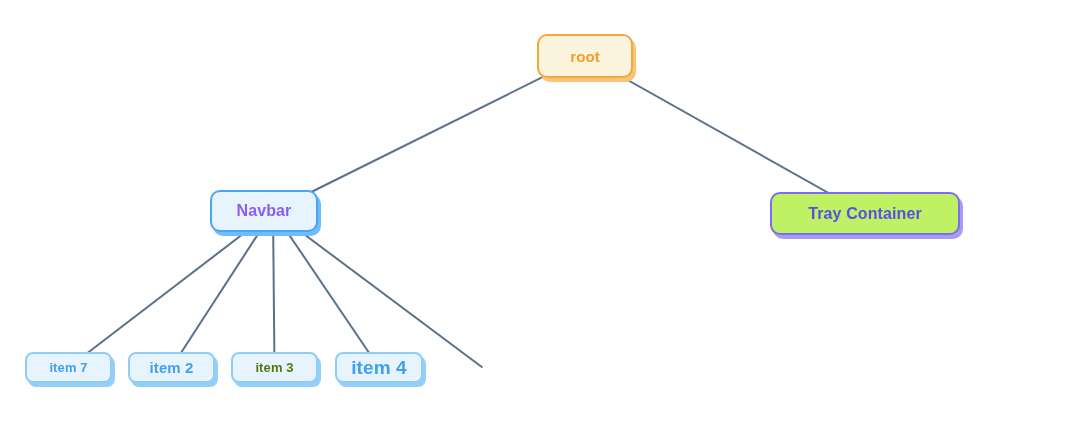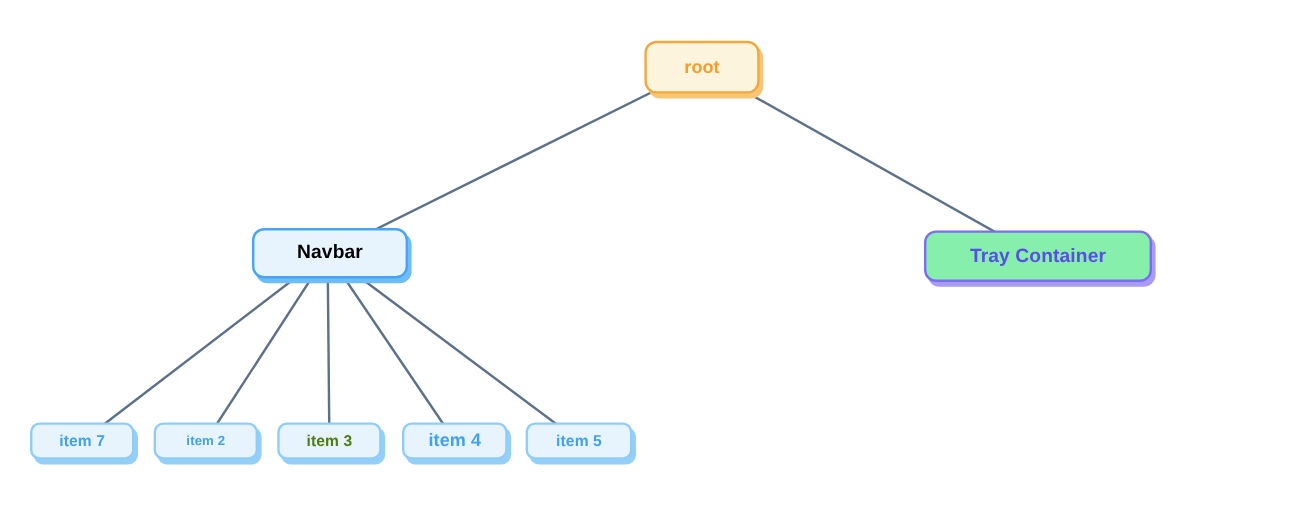--- a/index.html
+++ b/index.html
@@ -49,34 +49,31 @@
       <line x1="273" y1="211" x2="68.5" y2="367.5" stroke="#5b7089" stroke-width="2"></line>
       <line x1="273" y1="211" x2="171.5" y2="367.5" stroke="#5b7089" stroke-width="2"></line>
       <line x1="273" y1="211" x2="274.5" y2="367.5" stroke="#5b7089" stroke-width="2"></line>
       <line x1="273" y1="211" x2="379" y2="367.5" stroke="#5b7089" stroke-width="2"></line>
       <line x1="273" y1="211" x2="482.5" y2="367.5" stroke="#5b7089" stroke-width="2"></line>
     </svg>
 
   <div class="node" style="left: 537px; top: 34px; width: 96px; height: 44px; background: rgb(253, 244, 221); border-color: rgb(243, 168, 63); color: rgb(245, 157, 42); border-radius: 10px; font-size: 15px; box-shadow: rgb(248, 196, 117) 3px 4px 0px;">
     <span class="node__label">root</span>
   </div>
-  <div class="node" style="left: 210px; top: 190px; width: 130px; height: 42px; background: rgb(231, 244, 254); border-color: rgb(74, 164, 246); color: #000000; border-radius: 10px; font-size: 16px; box-shadow: rgb(111, 189, 248) 3px 4px 0px;">
+  <div class="node" style="left: 210px; top: 190px; width: 108px; height: 42px; background: rgb(231, 244, 254); border-color: rgb(74, 164, 246); color: #8b5cf6; border-radius: 10px; font-size: 16px; box-shadow: rgb(111, 189, 248) 3px 4px 0px;">
     <span class="node__label">Navbar</span>
   </div>
-  <div class="node" style="left: 770px; top: 192px; width: 190px; height: 43px; background: #86efac; border-color: rgb(123, 108, 240); color: rgb(90, 78, 229); border-radius: 10px; font-size: 16px; box-shadow: rgb(168, 155, 245) 3px 4px 0px;">
+  <div class="node" style="left: 770px; top: 192px; width: 190px; height: 43px; background: #bef264; border-color: rgb(123, 108, 240); color: rgb(90, 78, 229); border-radius: 10px; font-size: 16px; box-shadow: rgb(168, 155, 245) 3px 4px 0px;">
     <span class="node__label">Tray Container</span>
   </div>
   <div class="node" style="left: 25px; top: 352px; width: 87px; height: 31px; background: rgb(231, 244, 253); border-color: rgb(143, 205, 248); color: rgb(66, 161, 236); border-radius: 8px; font-size: 13px; box-shadow: rgb(148, 207, 248) 3px 4px 0px;">
     <span class="node__label">item 7</span>
   </div>
-  <div class="node" style="left: 128px; top: 352px; width: 87px; height: 31px; background: rgb(231, 244, 253); border-color: rgb(143, 205, 248); color: rgb(66, 161, 236); border-radius: 8px; font-size: 11px; box-shadow: rgb(148, 207, 248) 3px 4px 0px;">
+  <div class="node" style="left: 128px; top: 352px; width: 87px; height: 31px; background: rgb(231, 244, 253); border-color: rgb(143, 205, 248); color: rgb(66, 161, 236); border-radius: 8px; font-size: 15px; box-shadow: rgb(148, 207, 248) 3px 4px 0px;">
     <span class="node__label">item 2</span>
   </div>
   <div class="node" style="left: 231px; top: 352px; width: 87px; height: 31px; background: rgb(231, 244, 253); border-color: rgb(143, 205, 248); color: #4d7c0f; border-radius: 8px; font-size: 13px; box-shadow: rgb(148, 207, 248) 3px 4px 0px;">
     <span class="node__label">item 3</span>
   </div>
-  <div class="node" style="left: 335px; top: 352px; width: 88px; height: 31px; background: rgb(231, 244, 253); border-color: rgb(143, 205, 248); color: rgb(66, 161, 236); border-radius: 8px; font-size: 15px; box-shadow: rgb(148, 207, 248) 3px 4px 0px;">
+  <div class="node" style="left: 335px; top: 352px; width: 88px; height: 31px; background: rgb(231, 244, 253); border-color: rgb(143, 205, 248); color: rgb(66, 161, 236); border-radius: 8px; font-size: 19px; box-shadow: rgb(148, 207, 248) 3px 4px 0px;">
     <span class="node__label">item 4</span>
-  </div>
-  <div class="node" style="left: 438px; top: 352px; width: 89px; height: 31px; background: rgb(231, 244, 253); border-color: rgb(143, 205, 248); color: rgb(66, 161, 236); border-radius: 8px; font-size: 13px; box-shadow: rgb(148, 207, 248) 3px 4px 0px;">
-    <span class="node__label">item 5</span>
   </div>
 </div>
 
 </body></html>

